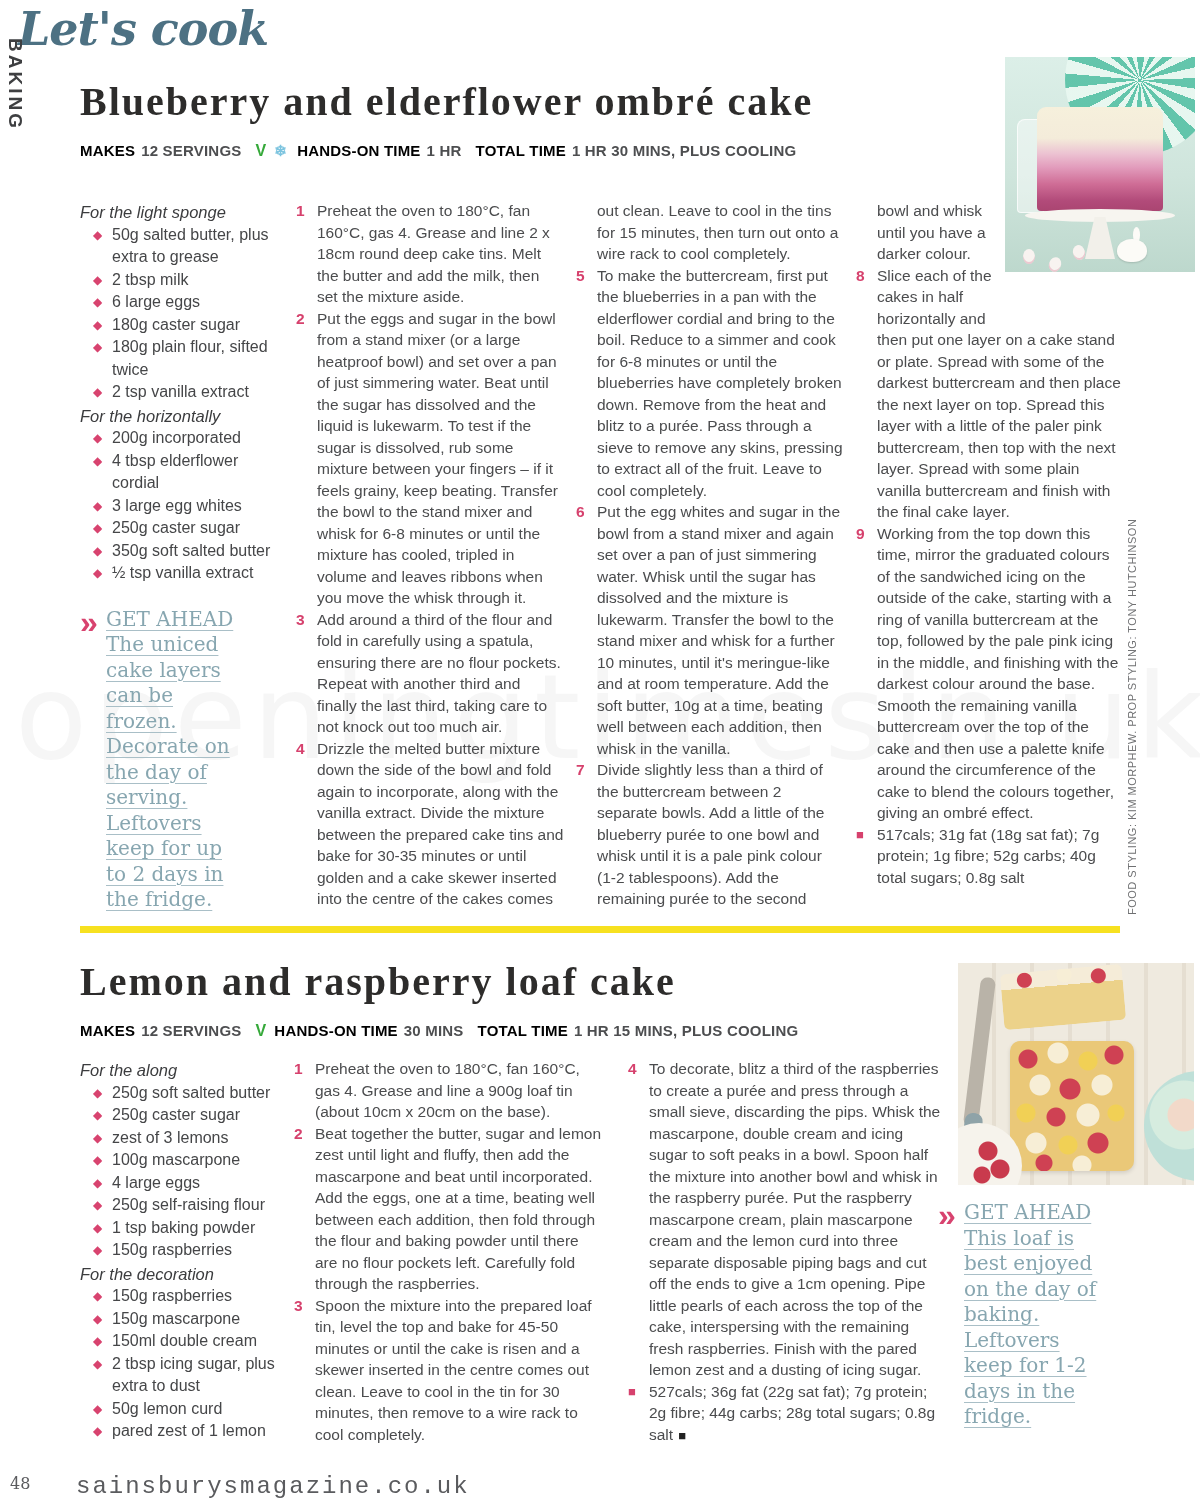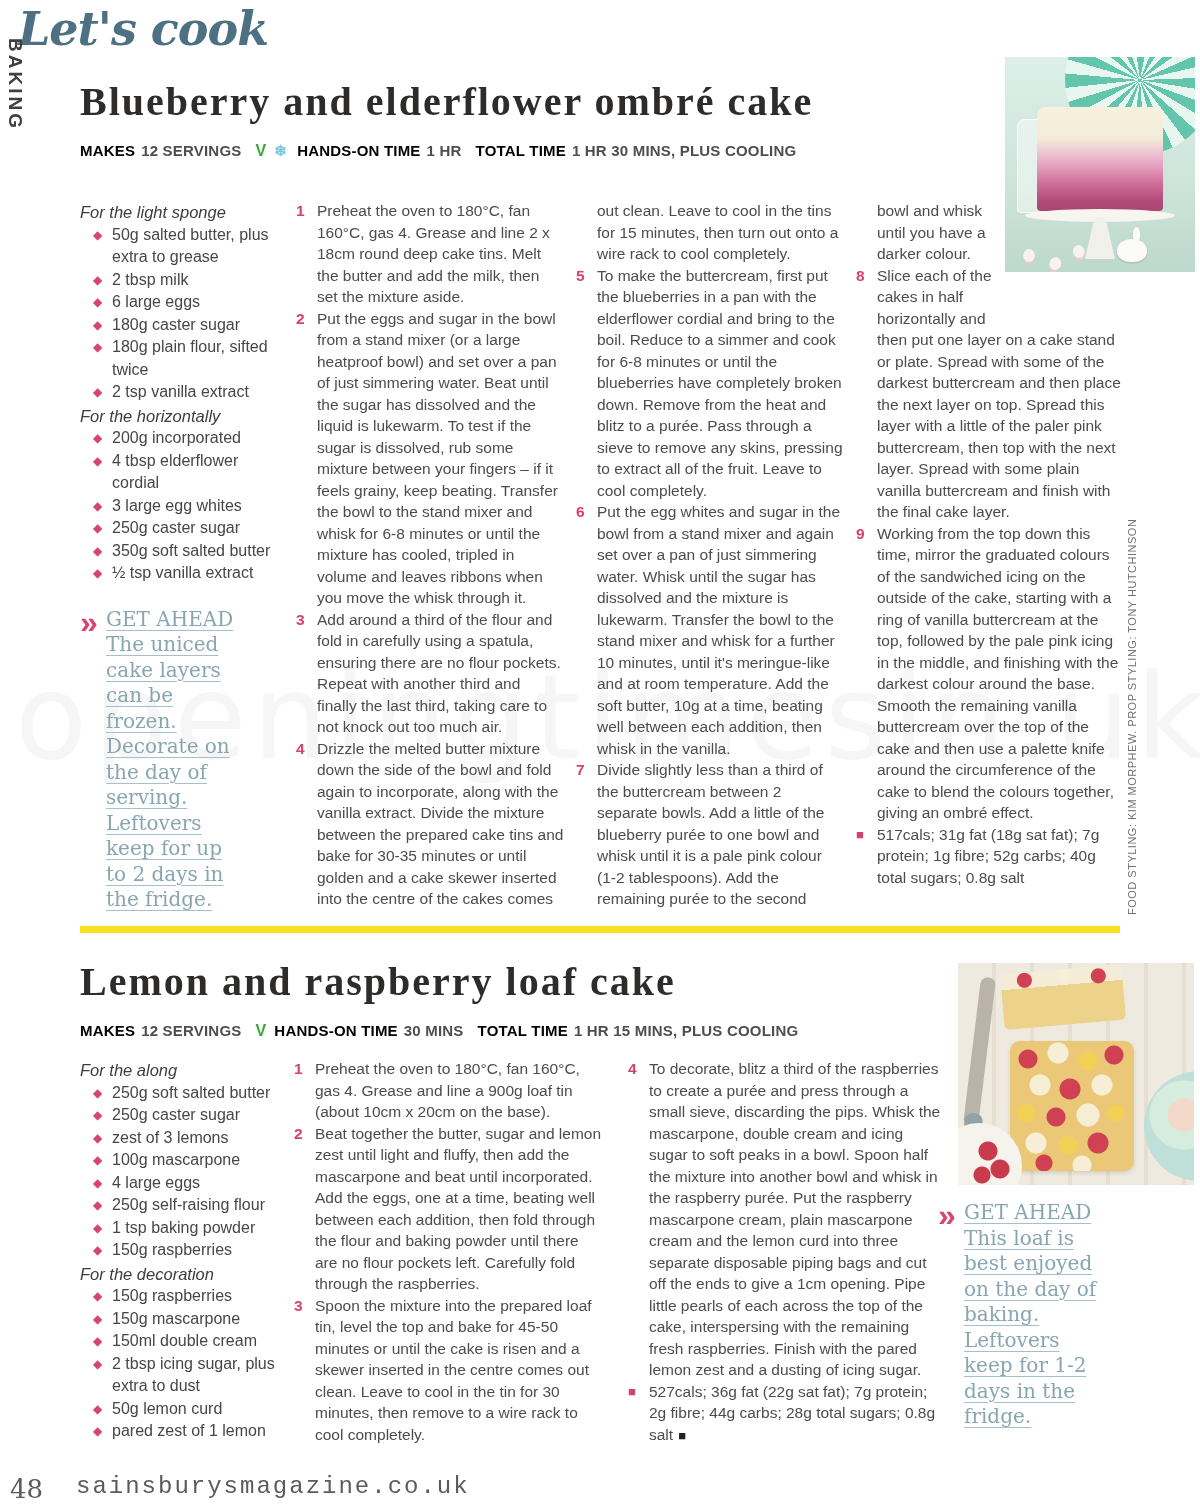--- a/index.html
+++ b/index.html
@@ -53,21 +53,21 @@
 
   
   .divider{position:absolute;left:80px;top:926px;width:1040px;height:7px;background:#f7e120;}
 
   
   .watermark{position:absolute;left:15px;top:648px;width:1180px;font-size:118px;letter-spacing:6px;
              color:rgba(70,70,70,0.05);white-space:nowrap;font-family:"DejaVu Sans",sans-serif;}
   .credit{position:absolute;left:1126px;top:485px;height:430px;writing-mode:vertical-rl;
           transform:rotate(180deg);font-size:11px;letter-spacing:0.5px;color:#6f7072;white-space:nowrap;}
   .footer-num{position:absolute;left:10px;top:1474px;font-family:"DejaVu Serif",serif;
-              font-size:26px;color:#5a5b5e;}
+              font-size:16px;color:#5a5b5e;}
   .footer-site{position:absolute;left:76px;top:1473px;font-family:Liberation Mono, monospace;
                font-size:24px;letter-spacing:2px;color:#5a5b5e;}
 
   
   .photo1{position:absolute;left:1005px;top:57px;width:190px;height:215px;overflow:hidden;
           background:linear-gradient(180deg,#dcefe8 0%,#cfe5dc 55%,#bdd8cd 100%);}
   .p1-fan{position:absolute;left:60px;top:-52px;width:150px;height:150px;border-radius:50%;
           background:repeating-conic-gradient(#56c1a5 0 11deg,#e9f8f1 11deg 22deg);opacity:.9;}
   .p1-bottle{position:absolute;left:12px;top:62px;width:26px;height:92px;
              background:rgba(255,255,255,0.45);border:1px solid rgba(255,255,255,0.7);

